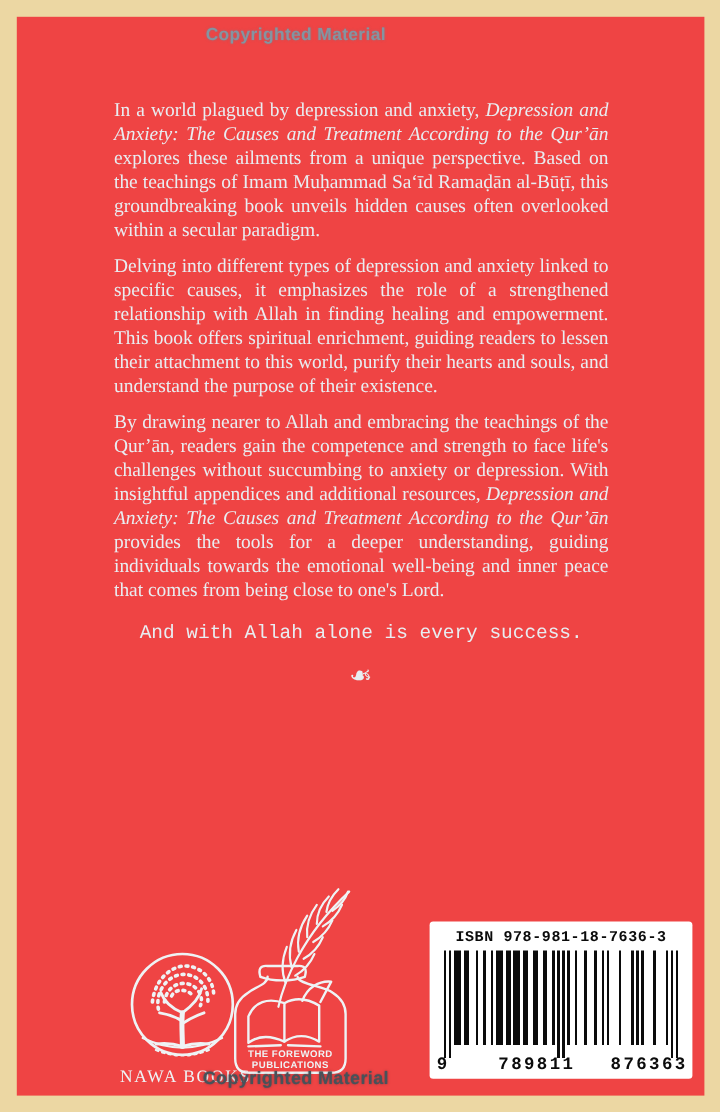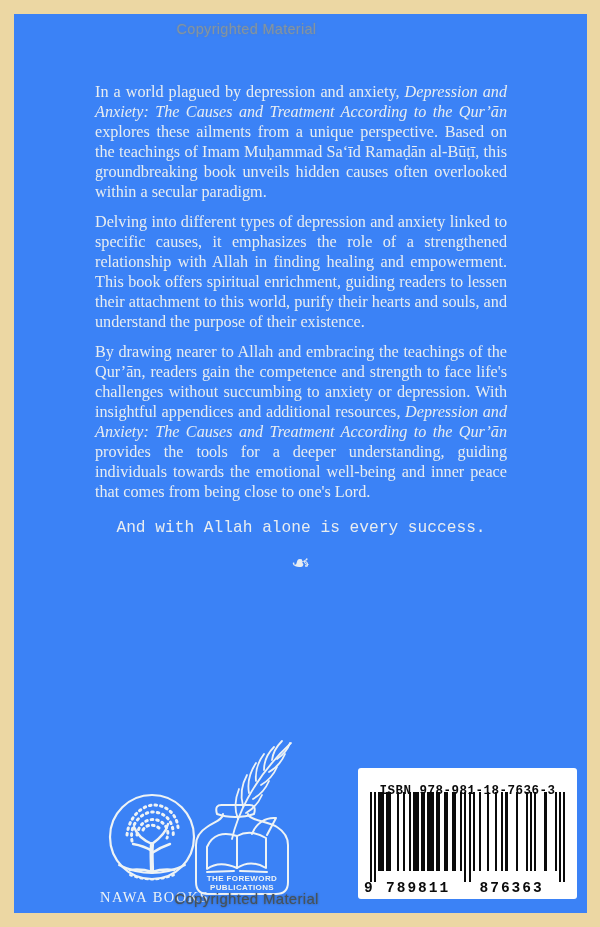--- a/index.html
+++ b/index.html
@@ -3,25 +3,25 @@
 <meta charset="utf-8">
 <style>
   html,body{margin:0;padding:0;}
   body{
     width:600px;height:927px;position:relative;overflow:hidden;
     background:#ecd7a3;
     font-family:"Liberation Serif",serif;
   }
   .cover{
     position:absolute;left:14px;top:14px;width:573px;height:899px;
-    background:#3b82f6;
+    background:#ef4444;
   }
   .watermark{
     position:absolute;left:0;width:493px;text-align:center;z-index:5;
-    font-family:"Liberation Sans",sans-serif;font-weight:normal;
+    font-family:"Liberation Sans",sans-serif;font-weight:bold;
     letter-spacing:.3px;
   }
   .watermark.top{top:21px;font-size:14.5px;color:#8494a1;text-shadow:0 0 2px rgba(110,130,145,.65);}
   .watermark.bottom{top:890px;font-size:15px;color:#47525a;text-shadow:0 0 2px rgba(50,62,70,.7);}
 
   .text-block{
     position:absolute;left:81px;top:68px;width:412px;
     color:#e8edf1;font-size:16.2px;line-height:20px;
     text-align:justify;text-justify:inter-word;
   }
@@ -34,31 +34,31 @@
   .nawa{position:absolute;left:86px;top:777px;width:104px;text-align:center;color:#eef3f5;}
   .nawa-label{margin-top:2px;font-size:14.5px;letter-spacing:1.5px;white-space:nowrap;}
 
   .foreword{position:absolute;left:176px;top:707px;width:112px;height:180px;}
 
   .barcode{
     position:absolute;left:344px;top:754px;width:219px;height:131px;
     background:#ffffff;border-radius:3px;color:#0b0b0b;
   }
   .isbn{
-    text-align:center;margin-top:16px;font-family:"Liberation Mono",monospace;
+    text-align:center;margin-top:6px;font-family:"Liberation Mono",monospace;
     font-size:12.5px;font-weight:bold;letter-spacing:.5px;
   }
   .bars{position:absolute;left:12px;top:24px;}
   .bars rect{fill:#0b0b0b;}
   .bc-digits{
     position:absolute;left:4px;bottom:3px;width:211px;display:flex;
     font-family:"Liberation Mono",monospace;font-size:14.5px;font-weight:bold;
   }
   .bc-digits .d0{width:22px;text-align:left;padding-left:2px;}
-  .bc-digits .d1,.bc-digits .d2{flex:1;text-align:left;letter-spacing:2px;}
+  .bc-digits .d1,.bc-digits .d2{flex:1;text-align:right;letter-spacing:2px;}
 
   svg .ln{fill:none;stroke:#eef3f5;stroke-linecap:round;stroke-linejoin:round;}
   svg text{fill:#eef3f5;font-family:"Liberation Sans",sans-serif;font-weight:bold;}
 </style>
 </head>
 <body>
 
 <div class="page">
 
   <div class="watermark top">Copyrighted Material</div>

